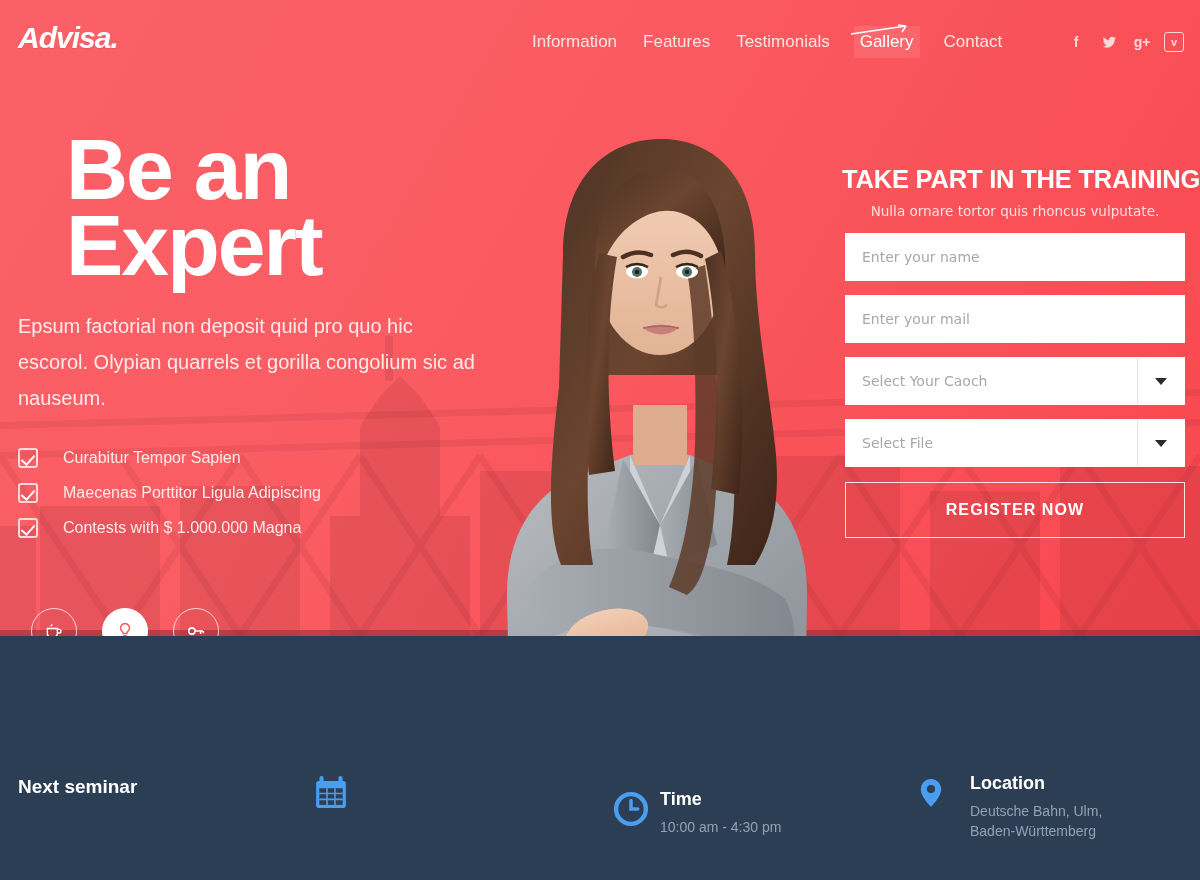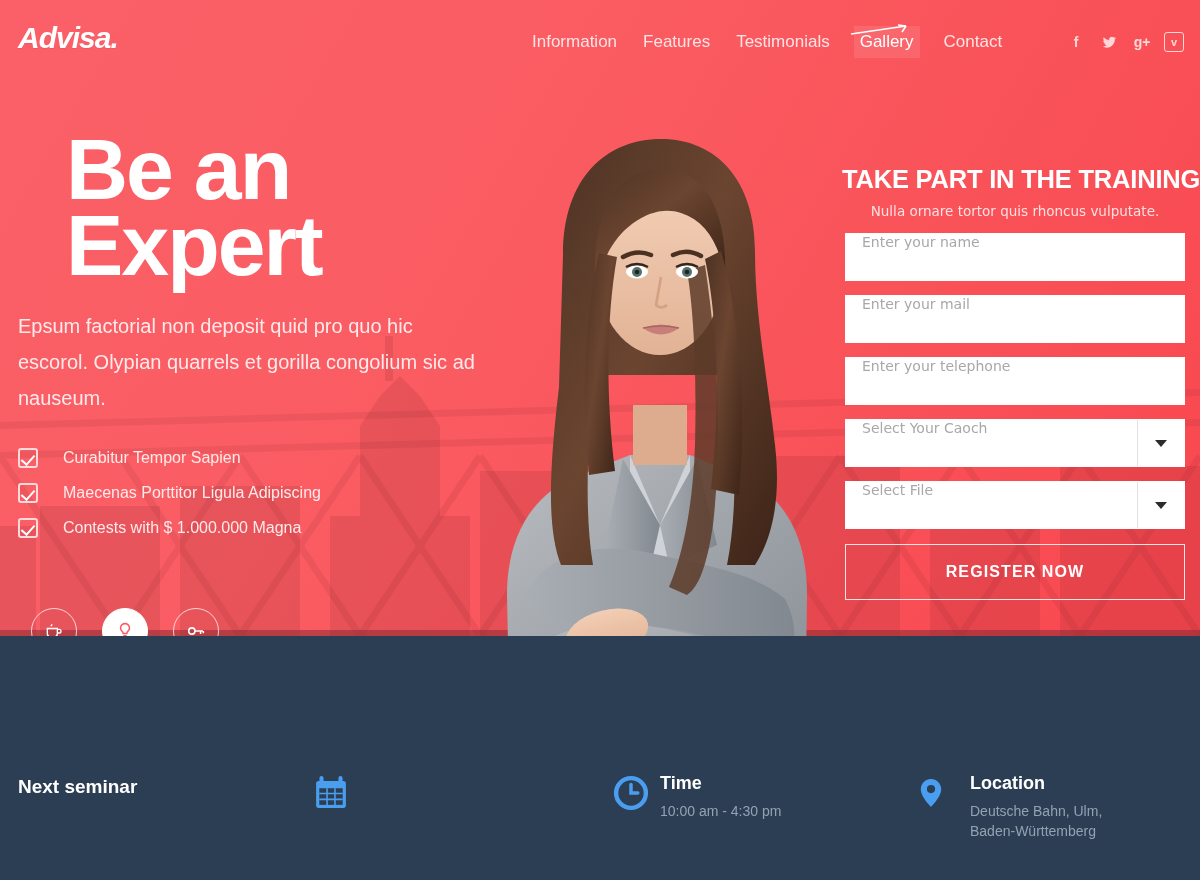--- a/index.html
+++ b/index.html
@@ -121,21 +121,21 @@
     color:#fff; font-size:25.5px; font-weight:bold;
     letter-spacing:-.2px; text-align:center; white-space:nowrap;
     margin-left:-3px;
   }
   .form-sub {
     color:#ffdfe0; font-size:13.5px; text-align:center; margin-top:9px;
     font-family:"DejaVu Sans", sans-serif;
   }
   .field {
     width:340px; height:48px; background:#fff; margin-top:14px;
-    display:flex; position:relative;
+    display:flex; align-items:center; position:relative;
     border:1px solid rgba(255,255,255,.35);
   }
   .field:first-of-type { margin-top:20px; }
   .field-text {
     padding-left:16px; color:#a8a8a8; font-size:14px;
     font-family:"DejaVu Sans", sans-serif;
   }
   .select-arrow {
     position:absolute; right:0; top:0; width:47px; height:100%;
     display:flex; align-items:center; justify-content:center;
@@ -162,21 +162,21 @@
   .footer-inner { position:relative; width:1200px; height:138px;padding-left:20px; }
   .next-seminar {
     position:absolute; left:18px; top:34px;
     color:#fff; font-size:19px; font-weight:bold;
   }
   .finfo { position:absolute; display:flex; gap:18px; }
   .finfo .ficon { width:42px; flex:0 0 auto; display:flex; justify-content:center; }
   .finfo .ftitle { color:#fff; font-size:18px; font-weight:bold; line-height:1; }
   .finfo .ftext { color:#93a2b3; font-size:14px; margin-top:10px; line-height:1.42; }
   #finfo-date { left:310px; top:32px; }
-  #finfo-time { left:610px; top:32px;gap:8px; }
+  #finfo-time { left:610px; top:48px;gap:8px; }
   #finfo-location { left:910px; top:32px; }
 </style>
 </head>
 <body>
 
 <div class="hero">
 
   <svg class="bg-city" viewBox="0 0 1200 420" preserveAspectRatio="none">
     <g fill="#7d1f26">
       <path d="M330 300 L360 300 L360 210 L380 180 L400 160 L420 180 L440 210 L440 300 L470 300 L470 420 L330 420 Z"></path>
@@ -369,23 +369,20 @@
     <div class="form-sub">Nulla ornare tortor quis rhoncus vulputate.</div>
 
     <div class="field">
       <span class="field-text">Enter your name</span>
     </div>
 
     <div class="field">
       <span class="field-text">Enter your mail</span>
     </div>
 
-    <div class="field">
-      <span class="field-text">Enter your telephone</span>
-    </div>
 
     <div class="field">
       <span class="field-text">Select Your Caoch</span>
       <span class="select-arrow">
           <i></i>
         </span>
     </div>
 
     <div class="field">
       <span class="field-text">Select File</span>

